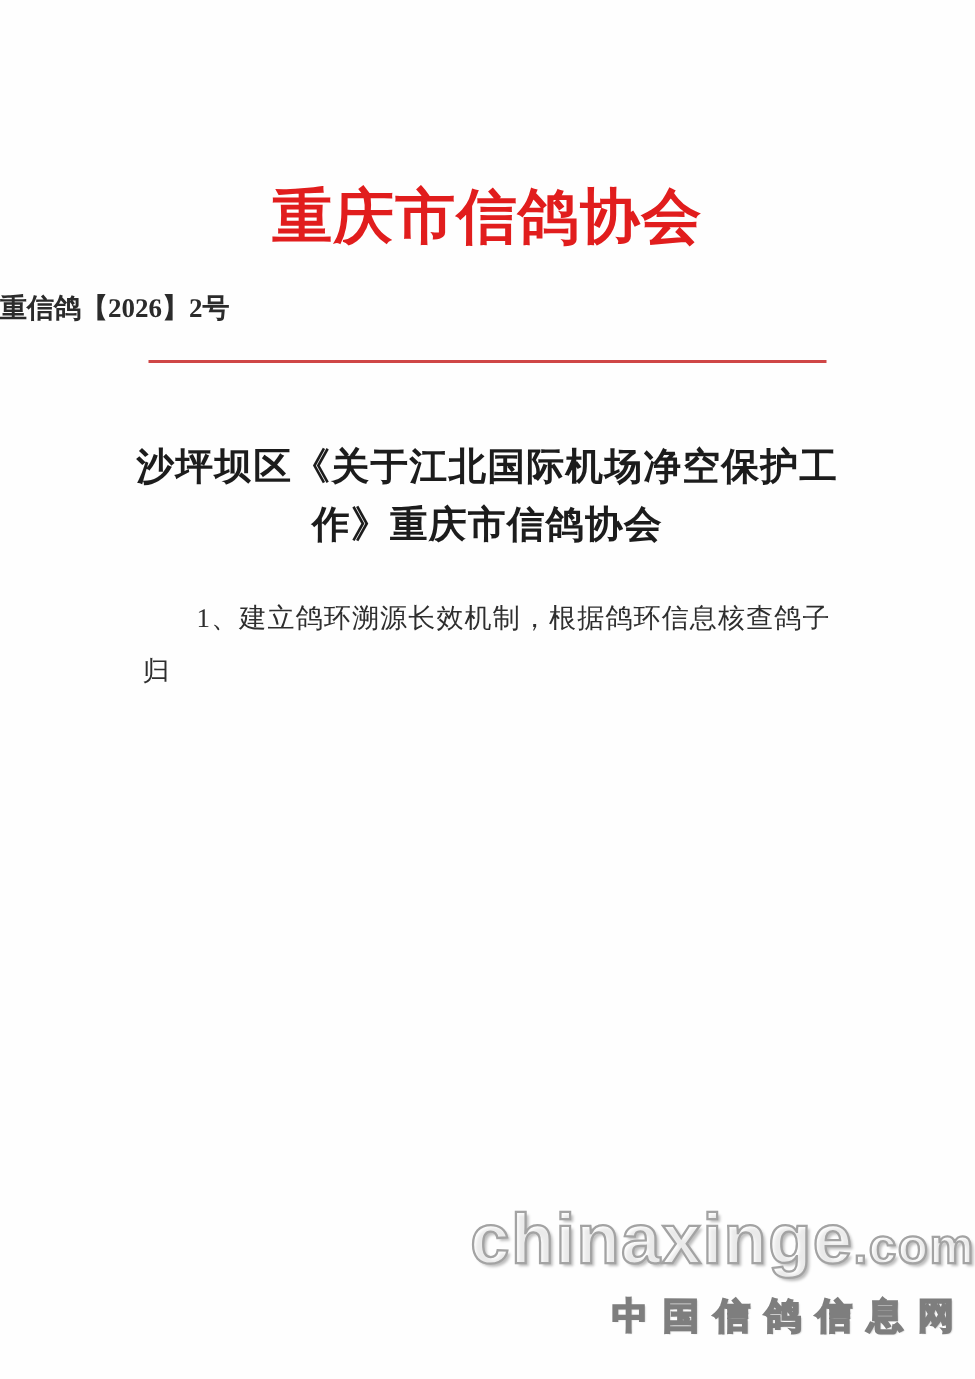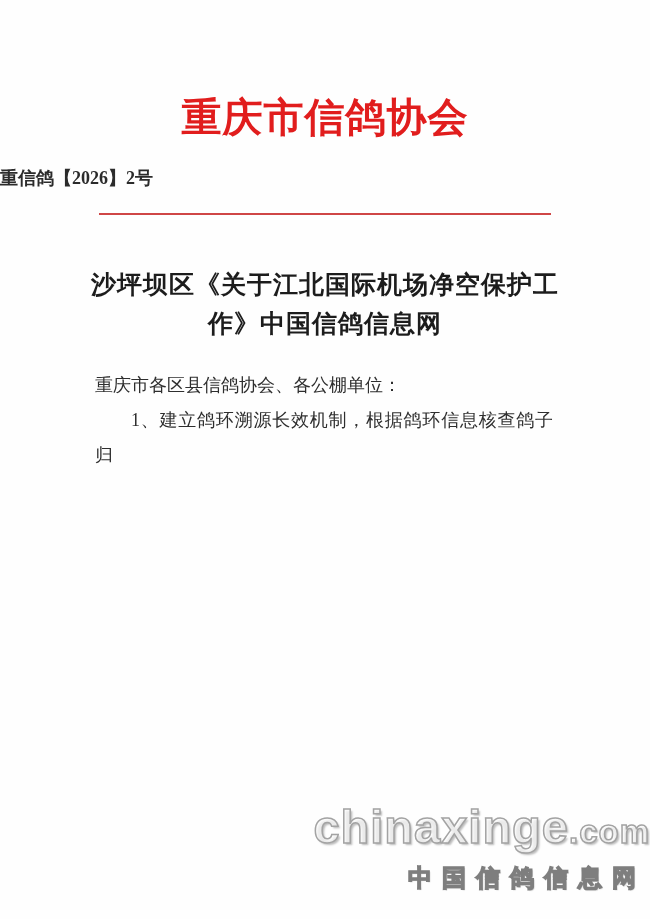--- a/index.html
+++ b/index.html
@@ -9,21 +9,21 @@
     position: relative;
     overflow: hidden;
     font-family: "Liberation Serif", serif;
   }
   .page {
     position: relative;
     width: 650px; height: 919px;
     background: #fefefe;
   }
   .org-title {
-    padding-top: 93px;
+    padding-top: 120px;
     text-align: center;
     font-family: "Liberation Serif", serif;
     font-weight: bold;
     font-size: 40px;
     line-height: 50px;
     color: #e11d1d;
     letter-spacing: 1px;
   }
   .doc-number {
     margin-top: 22px;
@@ -101,25 +101,24 @@
 <div class="page">
 
   <div class="org-title">重庆市信鸽协会</div>
 
   <div class="doc-number">重信鸽【2026】2号</div>
 
   <hr class="divider">
 
   <div class="notice-title">
     <div>沙坪坝区《关于江北国际机场净空保护工</div>
-    <div>作》中国信鸽信息网</div>
+    <div>作》重庆市信鸽协会</div>
   </div>
 
   <div class="body-text">
-    <p>重庆市各区县信鸽协会、各公棚单位：</p>
     <p class="indent">1、建立鸽环溯源长效机制，根据鸽环信息核查鸽子归</p>
   </div>
 
   <div class="watermark">
     <div class="wm-en">
       <span class="site">chinaxinge</span><span class="tld">.com</span>
     </div>
     <div class="wm-cn">中国信鸽信息网</div>
   </div>
 

